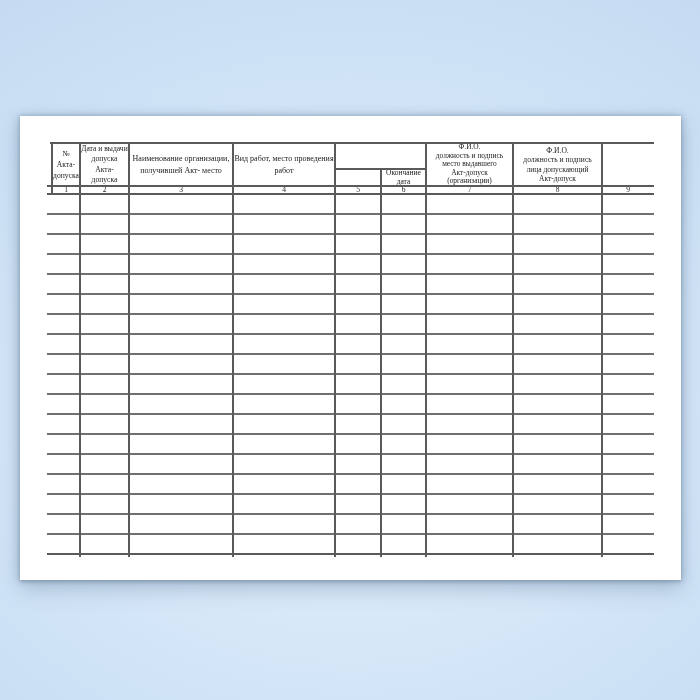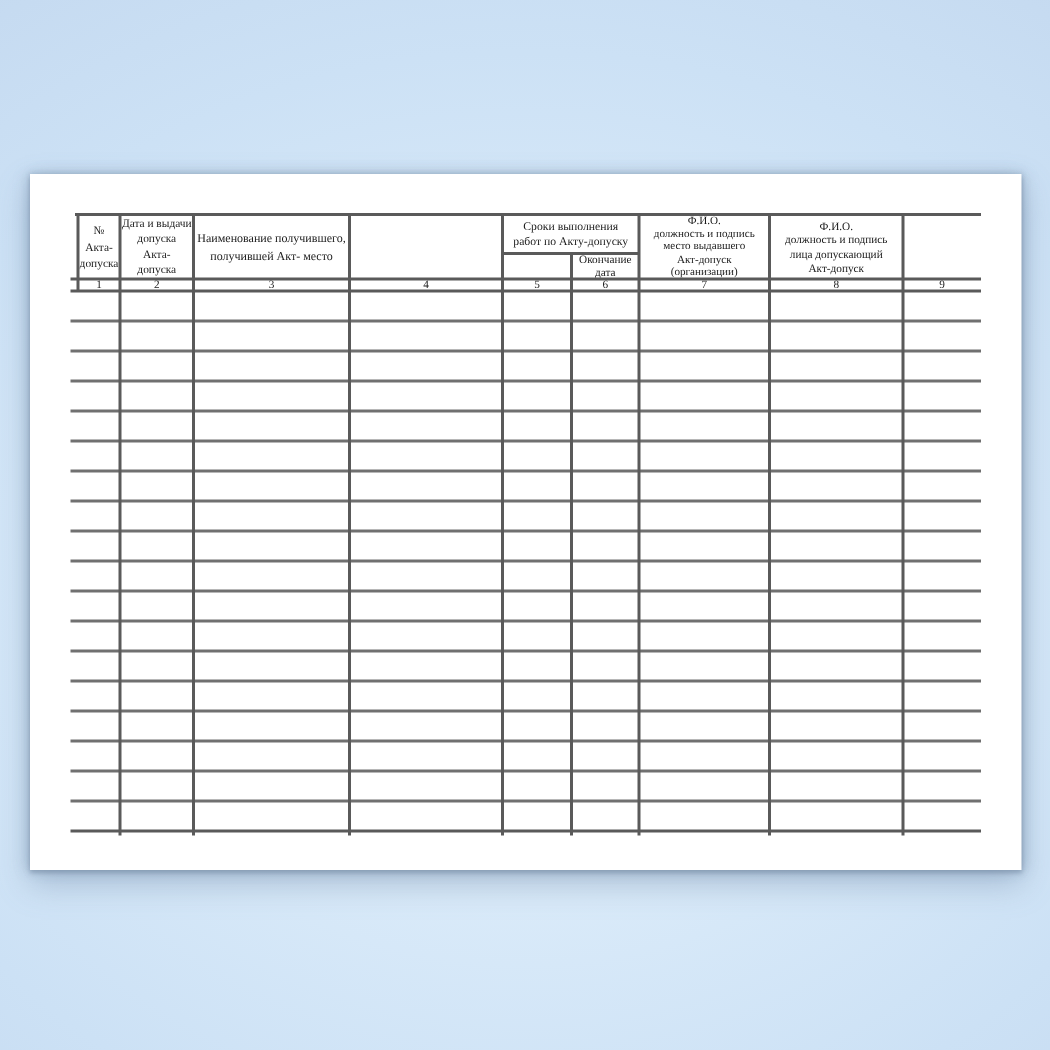--- a/index.html
+++ b/index.html
@@ -47,39 +47,39 @@
           <div class="hline">Акта-</div>
           <div class="hline">допуска</div>
         </div>
         <div class="hcell" style="left: 61px; top: 27px; width: 47px; height: 43px; font-size: 7.6px; line-height: 10.3px;">
           <div class="hline">Дата и выдачи</div>
           <div class="hline">допуска</div>
           <div class="hline">Акта-</div>
           <div class="hline">допуска</div>
         </div>
         <div class="hcell" style="left: 110px; top: 27px; width: 102px; height: 43px; font-size: 8px; line-height: 11.5px;">
-          <div class="hline">Наименование получившего,</div>
+          <div class="hline">Наименование организации,</div>
           <div class="hline">получившей Акт- место</div>
+        </div>
+        <div class="hcell" style="left: 214px; top: 27px; width: 100px; height: 43px; font-size: 8px; line-height: 11.5px;">
+          <div class="hline">Вид работ, место проведения</div>
+          <div class="hline">работ</div>
         </div>
         <div class="hcell" style="left: 407px; top: 27px; width: 85px; height: 43px; font-size: 7.4px; line-height: 8.5px;">
           <div class="hline">Ф.И.О.</div>
           <div class="hline">должность и подпись</div>
           <div class="hline">место выдавшего</div>
           <div class="hline">Акт-допуск</div>
           <div class="hline">(организации)</div>
         </div>
         <div class="hcell" style="left: 494px; top: 27px; width: 87px; height: 43px; font-size: 7.5px; line-height: 9.4px;">
           <div class="hline">Ф.И.О.</div>
           <div class="hline">должность и подпись</div>
           <div class="hline">лица допускающий</div>
           <div class="hline">Акт-допуск</div>
-        </div>
-        <div class="hcell" style="left: 316px; top: 27px; width: 89px; height: 26px; font-size: 7.8px; line-height: 10.5px;">
-          <div class="hline">Сроки выполнения</div>
-          <div class="hline">работ по Акту-допуску</div>
         </div>
         <div class="hcell" style="left: 316px; top: 53px; width: 44px; height: 17px; font-size: 7.5px; line-height: 8.4px; gap: 24px;">
           <div class="hline">Начало</div>
           <div class="hline">дата</div>
         </div>
         <div class="hcell" style="left: 362px; top: 53px; width: 43px; height: 17px; font-size: 7.5px; line-height: 8.4px;">
           <div class="hline">Окончание</div>
           <div class="hline">дата</div>
         </div>
         <div class="numcell" style="left: 32px; top: 70px; width: 28px; height: 8px; font-size: 7.5px; line-height: 8px;">1</div>

